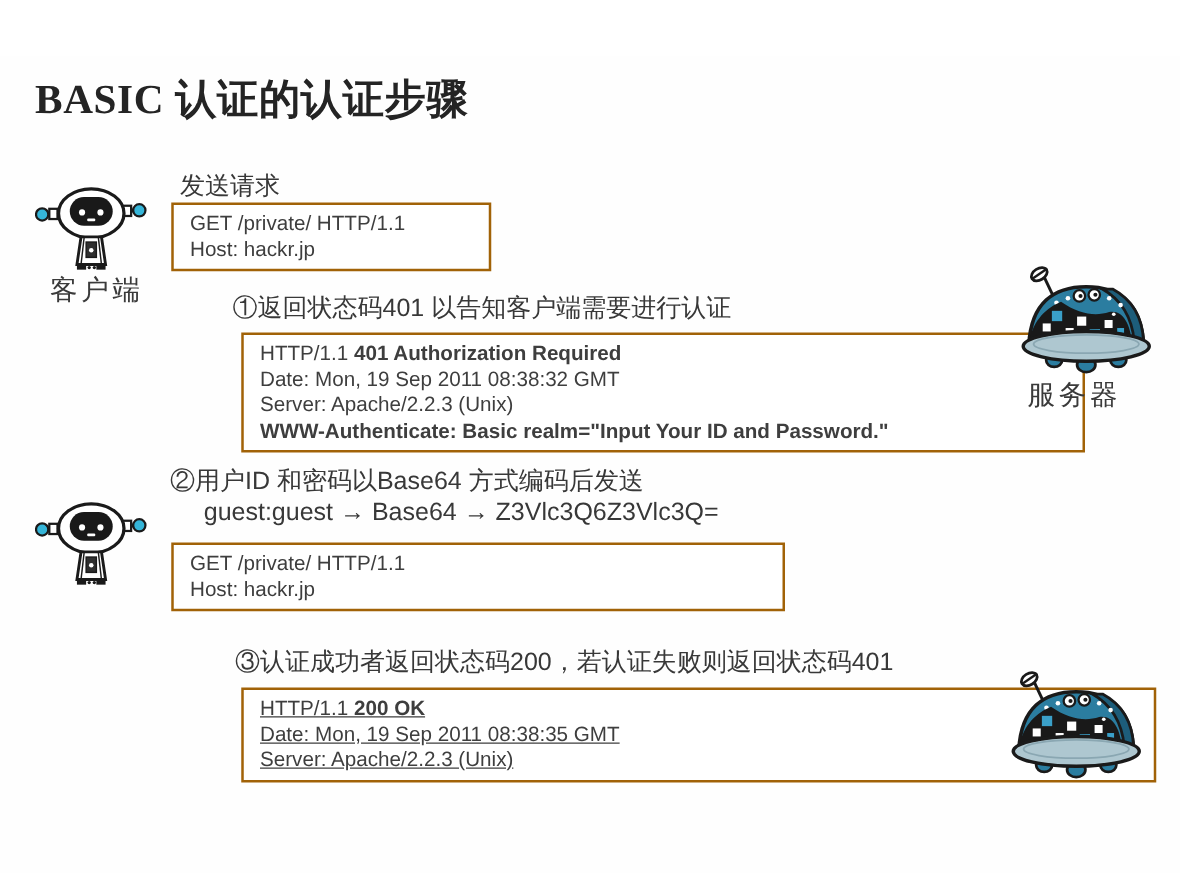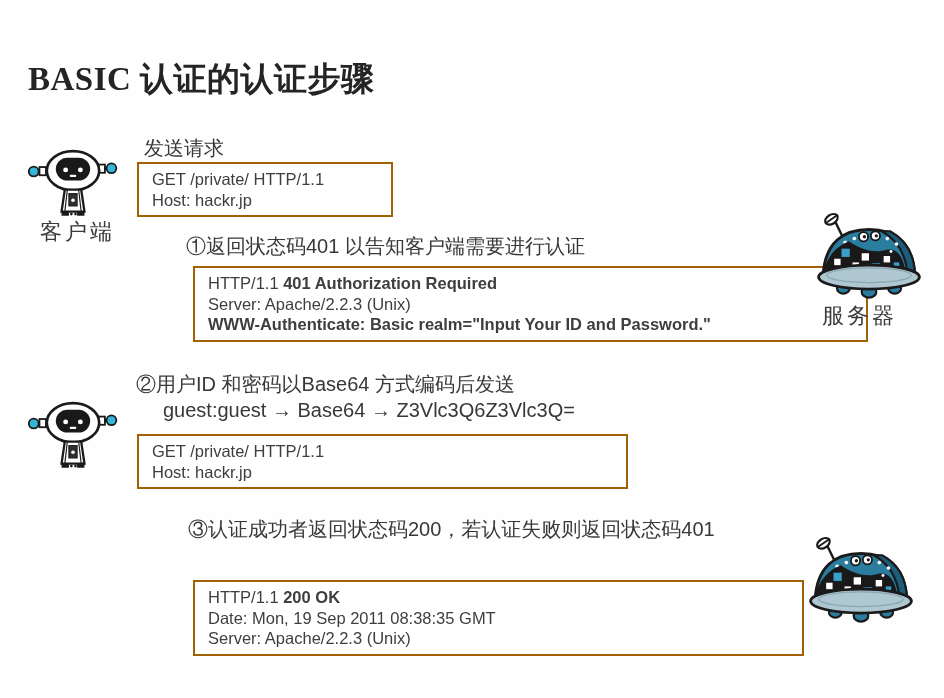--- a/index.html
+++ b/index.html
@@ -67,20 +67,21 @@
 
   <div class="section-label" style="left:144px;top:90px;">发送请求</div>
   <div class="http-box" style="left:137px;top:117px;width:256px;">
     <div>GET /private/ HTTP/1.1</div>
     <div>Host: hackr.jp</div>
   </div>
 
   <div class="section-label" style="left:186px;top:188px;">①返回状态码401 以告知客户端需要进行认证</div>
   <div class="http-box" style="left:193px;top:221px;width:675px;">
     <div><span>HTTP/1.1 </span><span class="b">401 Authorization Required</span></div>
+    <div>Date: Mon, 19 Sep 2011 08:38:32 GMT</div>
     <div>Server: Apache/2.2.3 (Unix)</div>
     <div class="b">WWW-Authenticate: Basic realm="Input Your ID and Password."</div>
   </div>
 
   <div class="robot" style="left:814px;top:166px;">
     <svg width="110" height="90" viewBox="0 0 120 98">
       <line x1="34" y1="34" x2="23" y2="11" stroke="#1a1a1a" stroke-width="2.6"></line>
       <ellipse cx="19" cy="9" rx="7.5" ry="5" fill="#ffffff" stroke="#1a1a1a" stroke-width="2.4" transform="rotate(-32 19 9)"></ellipse>
       <line x1="13" y1="13" x2="26" y2="4" stroke="#1a1a1a" stroke-width="2"></line>
       <path d="M10,70 C12,34 32,20 60,20 C88,20 108,34 110,70 Z" fill="#2b7da0" stroke="#1a1a1a" stroke-width="3.2"></path>
@@ -139,21 +140,21 @@
       <circle cx="58" cy="79" r="1.6" fill="#191919"></circle>
     </svg>
   </div>
 
   <div class="http-box" style="left:137px;top:389px;width:491px;">
     <div>GET /private/ HTTP/1.1</div>
     <div>Host: hackr.jp</div>
   </div>
 
   <div class="section-label" style="left:188px;top:471px;">③认证成功者返回状态码200，若认证失败则返回状态码401</div>
-  <div class="http-box" style="left:193px;top:535px;width:611px;">
+  <div class="http-box" style="left:193px;top:505px;width:732px;text-decoration:underline;">
     <div><span>HTTP/1.1 </span><span class="b">200 OK</span></div>
     <div>Date: Mon, 19 Sep 2011 08:38:35 GMT</div>
     <div>Server: Apache/2.2.3 (Unix)</div>
   </div>
 
   <div class="robot" style="left:806px;top:490px;">
     <svg width="110" height="90" viewBox="0 0 120 98">
       <line x1="34" y1="34" x2="23" y2="11" stroke="#1a1a1a" stroke-width="2.6"></line>
       <ellipse cx="19" cy="9" rx="7.5" ry="5" fill="#ffffff" stroke="#1a1a1a" stroke-width="2.4" transform="rotate(-32 19 9)"></ellipse>
       <line x1="13" y1="13" x2="26" y2="4" stroke="#1a1a1a" stroke-width="2"></line>

